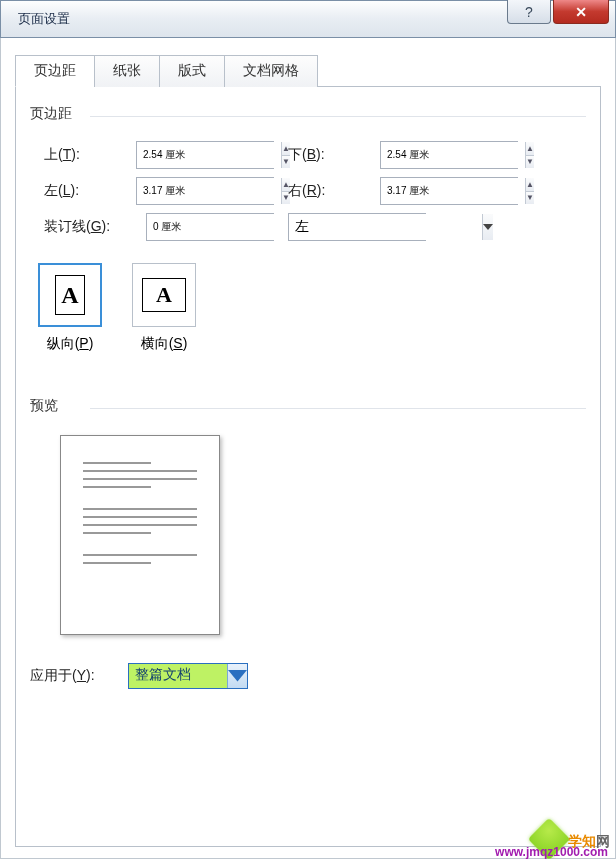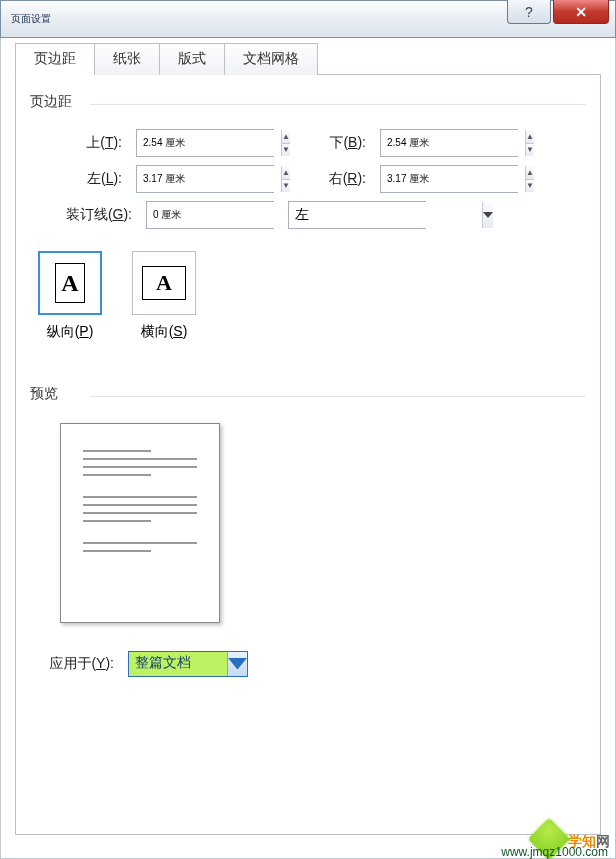--- a/index.html
+++ b/index.html
@@ -1,39 +1,39 @@
 <!DOCTYPE html>
 <html><head>
 <meta charset="utf-8">
 <style>
 * { box-sizing: border-box; margin: 0; padding: 0; font-family: "Microsoft YaHei", "SimSun", sans-serif; font-size: 14px; }
 body { width: 616px; height: 859px; overflow: hidden; background: #fff; }
 
 .titlebar { height: 38px; background: linear-gradient(#fdfefe, #e8edf3 50%, #dde4ec); border: 1px solid #7a8fa6; display: flex; align-items: center; position: relative; }
-.title { padding-left: 10px; color: #1a2b47; font-size: 10px; }
+.title { padding-left: 17px; color: #1a2b47; font-size: 13px; }
 .titlebar-blur { flex: 1; color: #6a7a8c; filter: blur(2px); padding-left: 40px; }
 .winbtns { position: absolute; right: 6px; top: -1px; display: flex; gap: 2px; }
 .winbtn { width: 44px; height: 24px; border: 1px solid #6a7a8c; border-top: none; border-radius: 0 0 4px 4px; display: flex; align-items: center; justify-content: center; font-size: 14px; color: #3a4a5c; background: linear-gradient(#f3f6fa, #d6dee8); }
 .winbtn-close { width: 56px; background: linear-gradient(#e88 , #c43a2f 50%, #b42a1f); color: #fff; border-color: #8a2a1f; font-weight: bold; }
 
-.client { border: 1px solid #c0c8d0; border-top: none; padding: 4px 14px; height: 821px; background: #fff; }
+.client { border: 1px solid #c0c8d0; border-top: none; padding: 16px 14px; height: 821px; background: #fff; }
 
 .tabstrip { display: flex; border-bottom: 1px solid #b8c0ca; position: relative; }
 .tab { padding: 6px 18px; border: 1px solid #b8c0ca; border-bottom: none; background: linear-gradient(#fdfdfd,#f0f2f5); margin-right: -1px; color: #333; cursor: pointer; position: relative; top: 1px; }
 .tab.active { background: #fff; border-bottom: 1px solid #fff; font-weight: normal; }
 
 .tabcontent { border: 1px solid #b8c0ca; border-top: none; padding: 10px 14px 20px 14px; height: 760px; }
 
 .fieldset { margin-top: 4px; margin-bottom: 14px; }
 .fs-label { color: #333; padding: 4px 0 6px 0; position: relative; }
 .fs-label::after { content:""; position:absolute; left: 60px; right:0; top:55%; border-top:1px solid #e0e4ea; }
 .fs-body { padding: 4px 0 0 14px; }
 
 .row { display: flex; align-items: center; margin: 8px 0; gap: 14px; }
-.lbl { width: 78px; color: #222; text-align: right; }
+.lbl { width: 78px; color: #222; }
 
 .spin { display: flex; border: 1px solid #a8b0bc; background: #fff; height: 28px; width: 138px; }
 .spin input { flex: 1; border: none; padding: 0 6px; font-size: 10px; outline: none; }
 .spin .spbtns { width: 20px; border-left: 1px solid #c3cad4; display: flex; flex-direction: column; }
 .spin .spb { flex: 1; background: linear-gradient(#fafbfc,#e8ecf2); display:flex; align-items:center; justify-content:center; font-size:8px; color:#556; cursor:pointer; }
 .spin .spb + .spb { border-top: 1px solid #c3cad4; }
 
 .combo { display:flex; border:1px solid #a8b0bc; background:#fff; height:28px; width:138px; }
 .combo input { flex:1; border:none; padding:0 6px; font-size:14px; outline:none; }
 .combo .cbbtn { width:22px; border-left:1px solid #c3cad4; background:linear-gradient(#fafbfc,#e8ecf2); display:flex; align-items:center; justify-content:center; cursor:pointer; }
@@ -53,21 +53,21 @@
 .apply-combo { display:inline-flex; border:1px solid #2a6fc0; background:#bef264; height:26px; width:120px; }
 .apply-combo span { flex:1; padding:2px 6px; color:#15426f; }
 .apply-combo .cbbtn { width:20px; border-left:1px solid #7aa9d8; background:linear-gradient(#e8f1fb,#c3dbf2); display:flex; align-items:center; justify-content:center; }
 
 .underline { text-decoration: underline; }
 
 .watermark { position:absolute; right:6px; bottom:5px; display:flex; align-items:center; gap:4px; pointer-events:none; }
 .wm-icon { width:30px; height:30px; transform: rotate(45deg); background: radial-gradient(circle at 30% 30%, #b7ea4a, #7fce1d); border-radius:4px; box-shadow:0 0 4px rgba(127,206,29,.6); }
 .wm-text { font-size:20px; font-weight:bold; color:#666; }
 .wm-text b { color:#e98a00; }
-.wm-url { position:absolute; right:8px; bottom:0px; font-size:12px; color:#14532d; }
+.wm-url { position:absolute; right:8px; bottom:0px; font-size:12px; color:#a21caf;font-weight:bold; }
 </style>
 </head>
 <body>
 
 <div class="titlebar">
   <span class="title">页面设置</span>
   <div class="titlebar-blur"></div>
   <div class="winbtns">
     <div class="winbtn">
       <span>?</span>

